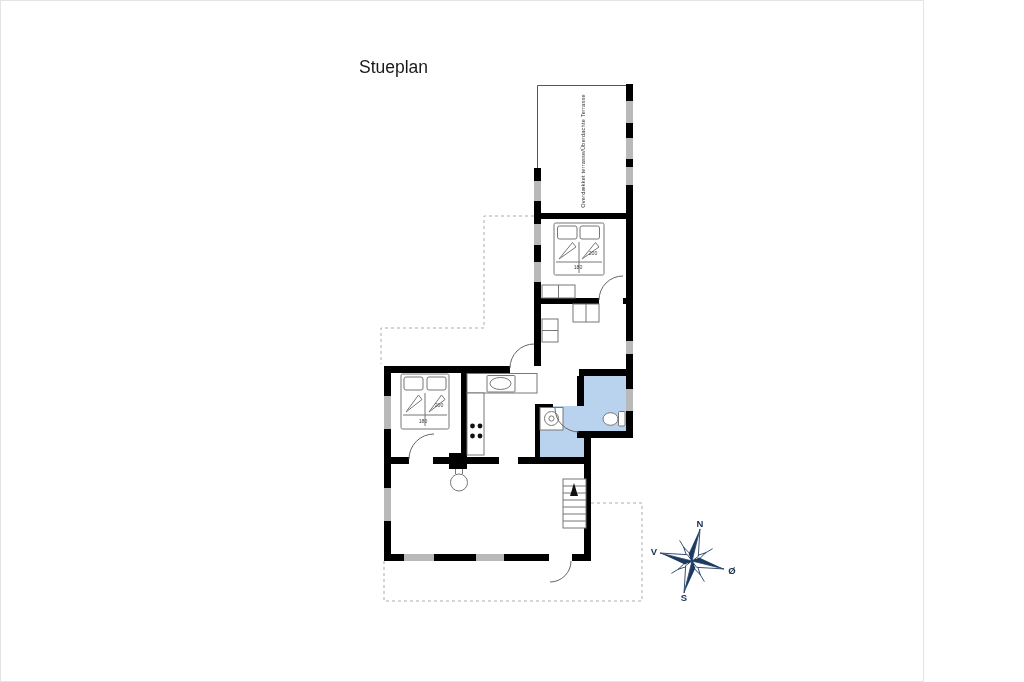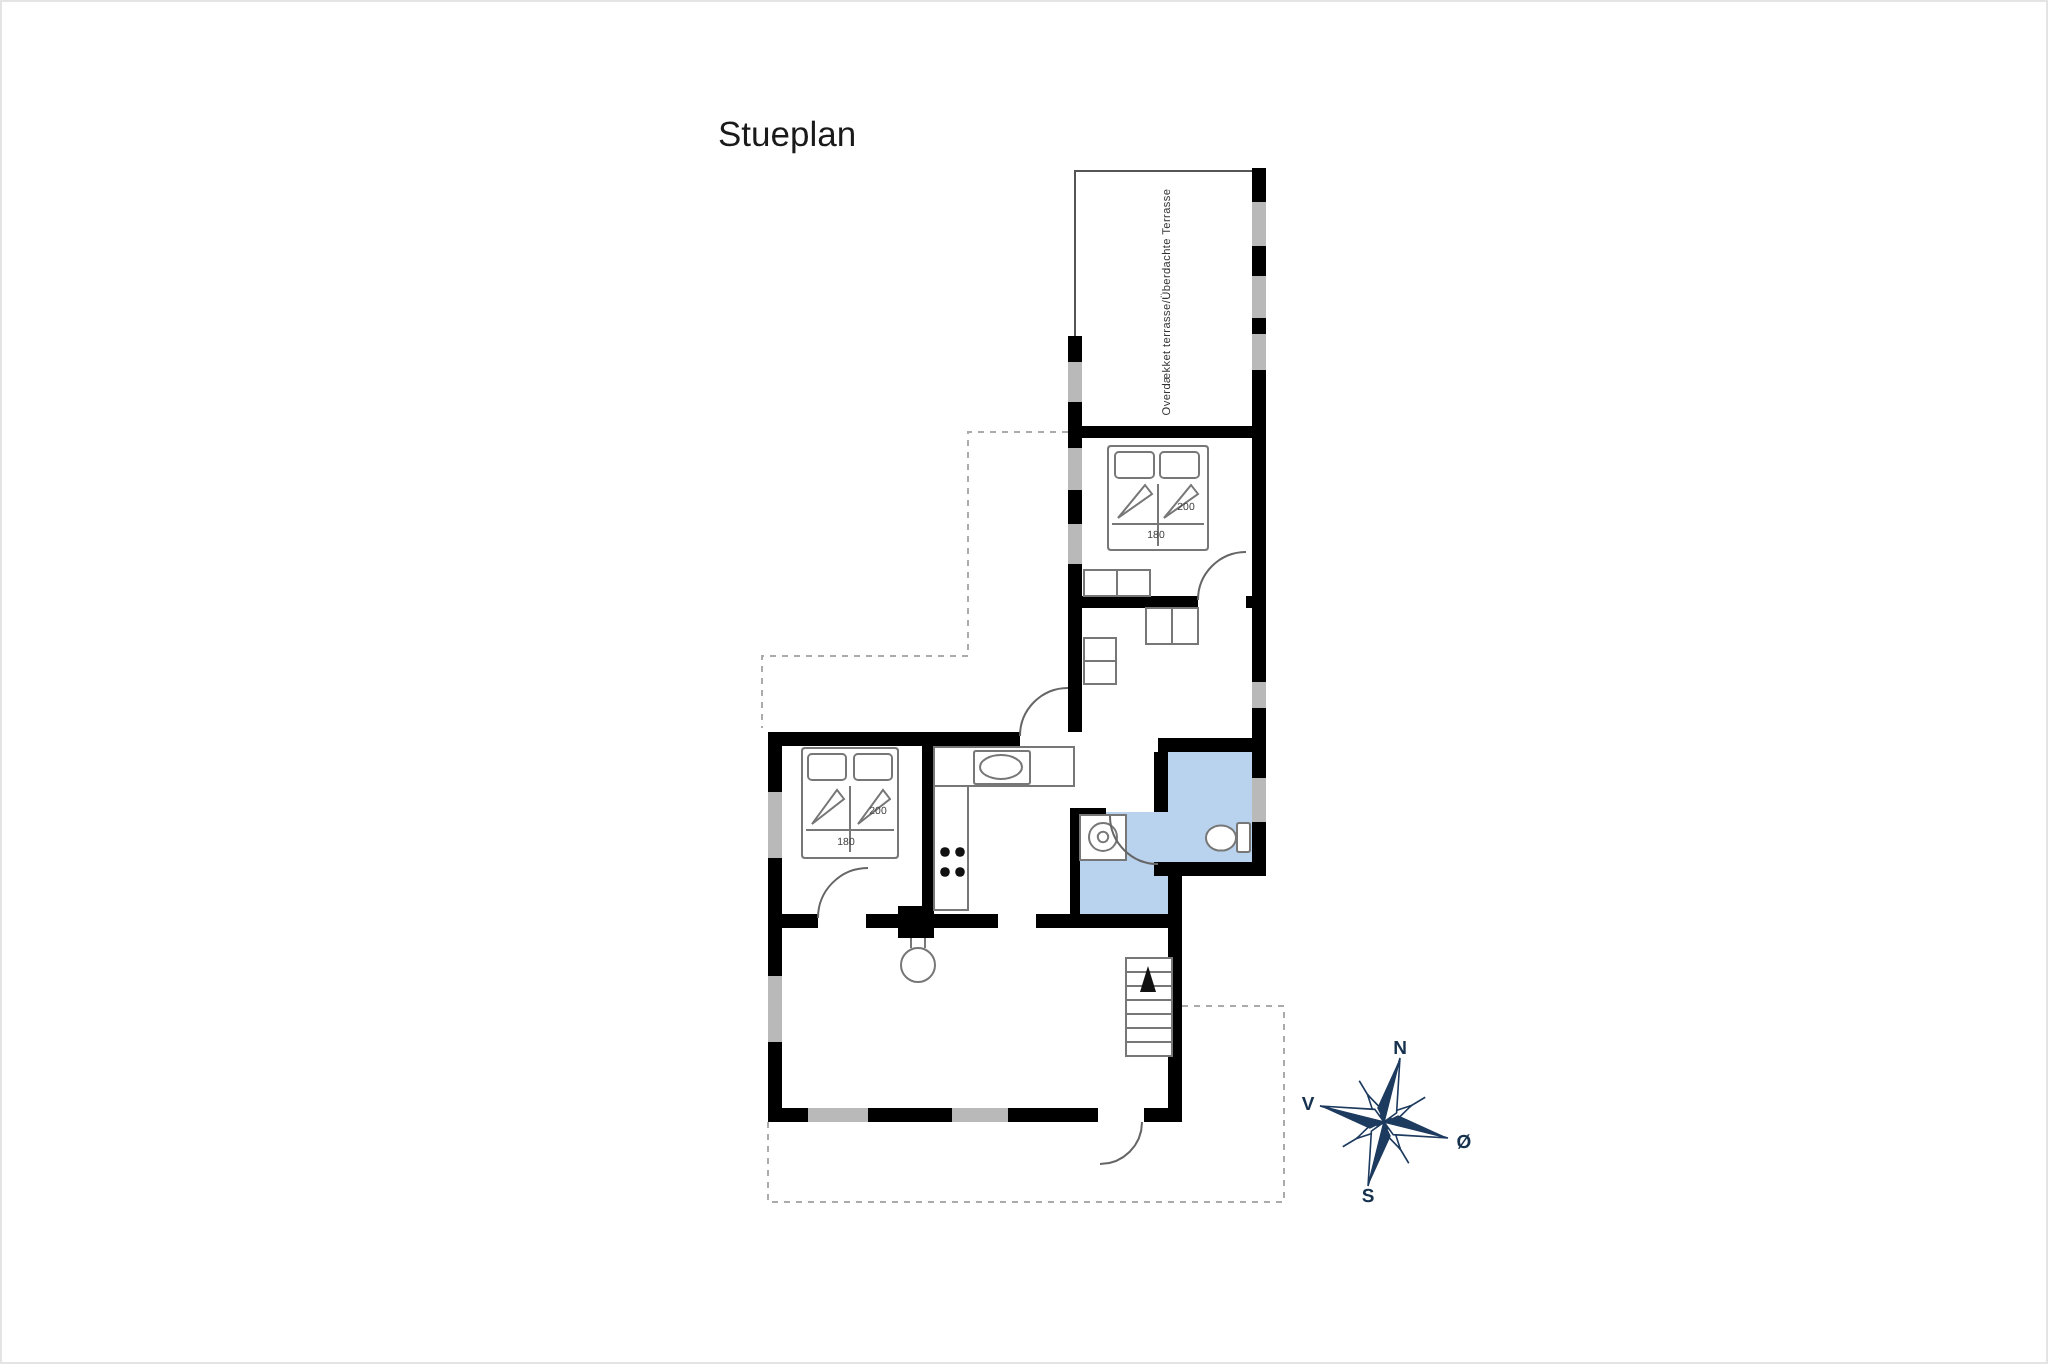--- a/index.html
+++ b/index.html
@@ -1,16 +1,16 @@
 <!DOCTYPE html>
 <html><head>
 <meta charset="utf-8">
 <style>
   html,body{margin:0;padding:0;background:#fff;}
-  .canvas{position:relative;width:1024px;height:682px;background:#fff;border:1px solid #e4e4e4;box-sizing:border-box;overflow:hidden;font-family:"Liberation Sans",sans-serif;}
+  .canvas{position:relative;width:924px;height:682px;background:#fff;border:1px solid #e4e4e4;box-sizing:border-box;overflow:hidden;font-family:"Liberation Sans",sans-serif;}
   svg{position:absolute;left:0;top:0;}
   .title-text{font-family:"Liberation Sans",sans-serif;font-size:17.5px;fill:#1a1a1a;}
   .terrace-label{font-family:"Liberation Sans",sans-serif;font-size:5.6px;fill:#333;letter-spacing:.2px;}
   .bed-label{font-family:"Liberation Sans",sans-serif;font-size:5.2px;fill:#444;}
   .compass-label{font-family:"Liberation Sans",sans-serif;font-size:9.5px;font-weight:bold;fill:#16324f;}
   .thin{fill:none;stroke:#555;stroke-width:1;}
   .furn{fill:#fff;stroke:#777;stroke-width:1;}
   .furn-nf{fill:none;stroke:#777;stroke-width:1;}
   .door{fill:none;stroke:#666;stroke-width:1;}
   .dash{fill:none;stroke-width:1;stroke-dasharray:3,3;}

